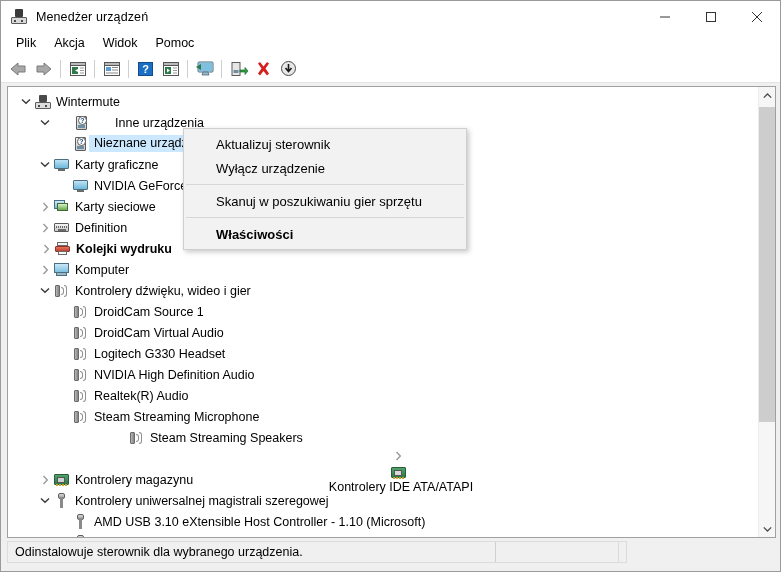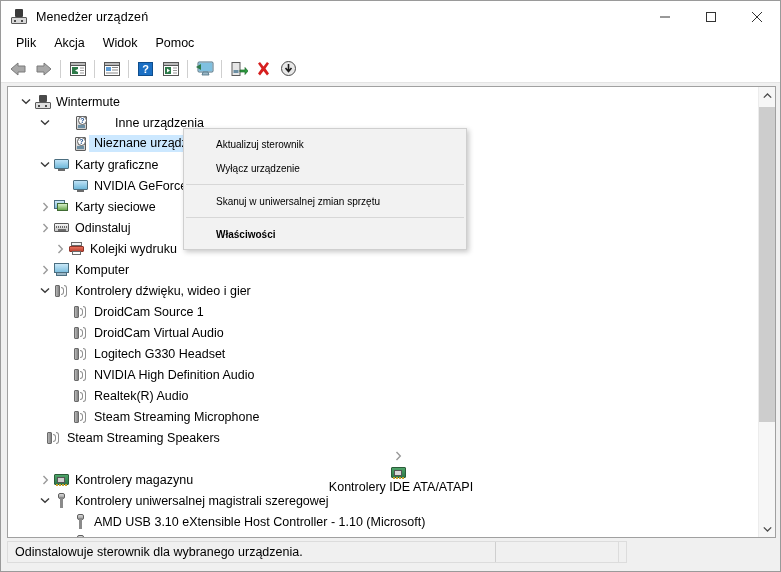--- a/index.html
+++ b/index.html
@@ -410,21 +410,21 @@
 
   
   .ctxmenu {
     position: absolute;
     left: 182px; top: 127px;
     width: 284px;
     background: #f2f2f2;
     border: 1px solid #cfcfcf;
     box-shadow: 2px 2px 5px rgba(0,0,0,0.22);
     padding: 3px 0 3px 0;
-    font-size: 10px;
+    font-size: 13px;
     color: #000;
     z-index: 50;
   }
   .ctx-item {
     height: 24px;
     display: flex;
     align-items: center;
     padding-left: 32px;
     white-space: nowrap;
   }
@@ -648,23 +648,23 @@
         </div>
         <div class="row" style="padding-left: 29px;">
           <span class="twisty">
             <svg width="7" height="10" viewBox="0 0 7 10">
               <path d="M1.5 1 L5.3 5 L1.5 9" fill="none" stroke="#9a9a9a" stroke-width="1.4"></path>
             </svg>
           </span>
           <span class="ico">
             <span class="keyboard"></span>
           </span>
-          <span class="lbl">Odinstaluj</span>
-        </div>
-        <div class="row" style="padding-left: 44px;">
+          <span class="lbl">Definition</span>
+        </div>
+        <div class="row" style="padding-left: 30px; font-weight: bold;">
           <span class="twisty">
             <svg width="7" height="10" viewBox="0 0 7 10">
               <path d="M1.5 1 L5.3 5 L1.5 9" fill="none" stroke="#9a9a9a" stroke-width="1.4"></path>
             </svg>
           </span>
           <span class="ico">
             <span class="printer">
               <span class="top"></span>
               <span class="mid"></span>
               <span class="bot"></span>
@@ -760,21 +760,21 @@
           <span class="twisty"></span>
           <span class="ico">
             <span class="speaker">
               <span class="body"></span>
               <span class="wave1"></span>
               <span class="wave2"></span>
             </span>
           </span>
           <span class="lbl">Steam Streaming Microphone</span>
         </div>
-        <div class="row" style="padding-left: 21px;">
+        <div class="row" style="padding-left: 64px; margin-left: 40px;">
           <span class="twisty"></span>
           <span class="ico">
             <span class="speaker">
               <span class="body"></span>
               <span class="wave1"></span>
               <span class="wave2"></span>
             </span>
           </span>
           <span class="lbl">Steam Streaming Speakers</span>
         </div>
@@ -847,21 +847,21 @@
             <path d="M0.8 1.4 L4.5 5 L8.2 1.4" fill="none" stroke="#4a4a4a" stroke-width="1.3"></path>
           </svg>
       </div>
     </div>
   </div>
 
   <div class="ctxmenu" id="ctx-body">
       <div class="ctx-item">Aktualizuj sterownik</div>
       <div class="ctx-item">Wyłącz urządzenie</div>
       <div class="ctx-sep"></div>
-      <div class="ctx-item">Skanuj w uniwersalnej zmian sprzętu</div>
+      <div class="ctx-item">Skanuj w poszukiwaniu gier sprzętu</div>
       <div class="ctx-sep"></div>
       <div class="ctx-item bold">Właściwości</div>
     </div>
 
   <div class="statusbar">
     <div class="status-seg main">Odinstalowuje sterownik dla wybranego urządzenia.</div>
     <div class="status-seg mid"></div>
     <div class="status-seg end"></div>
   </div>
 

